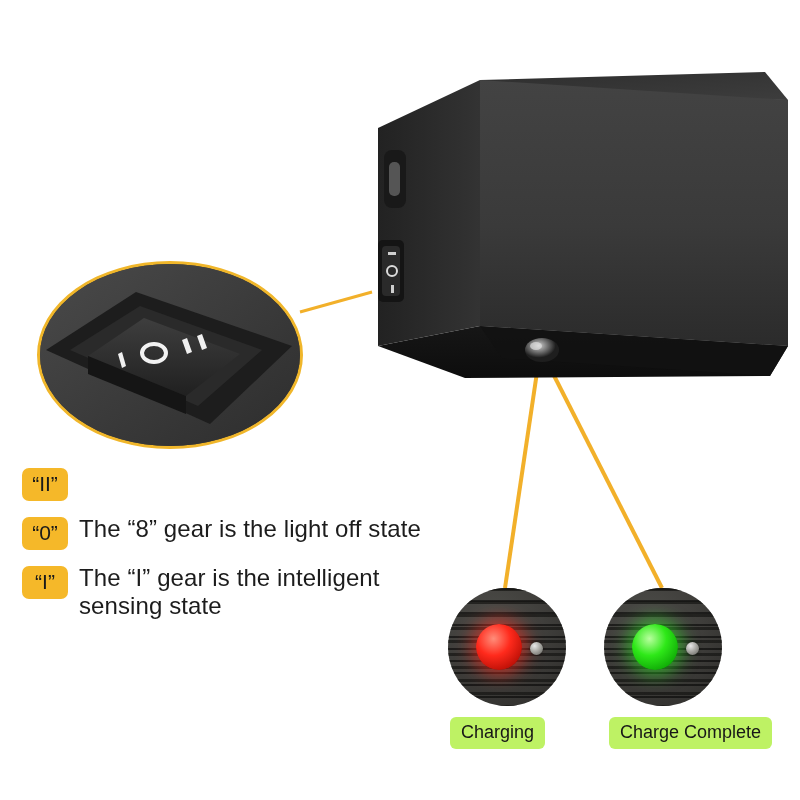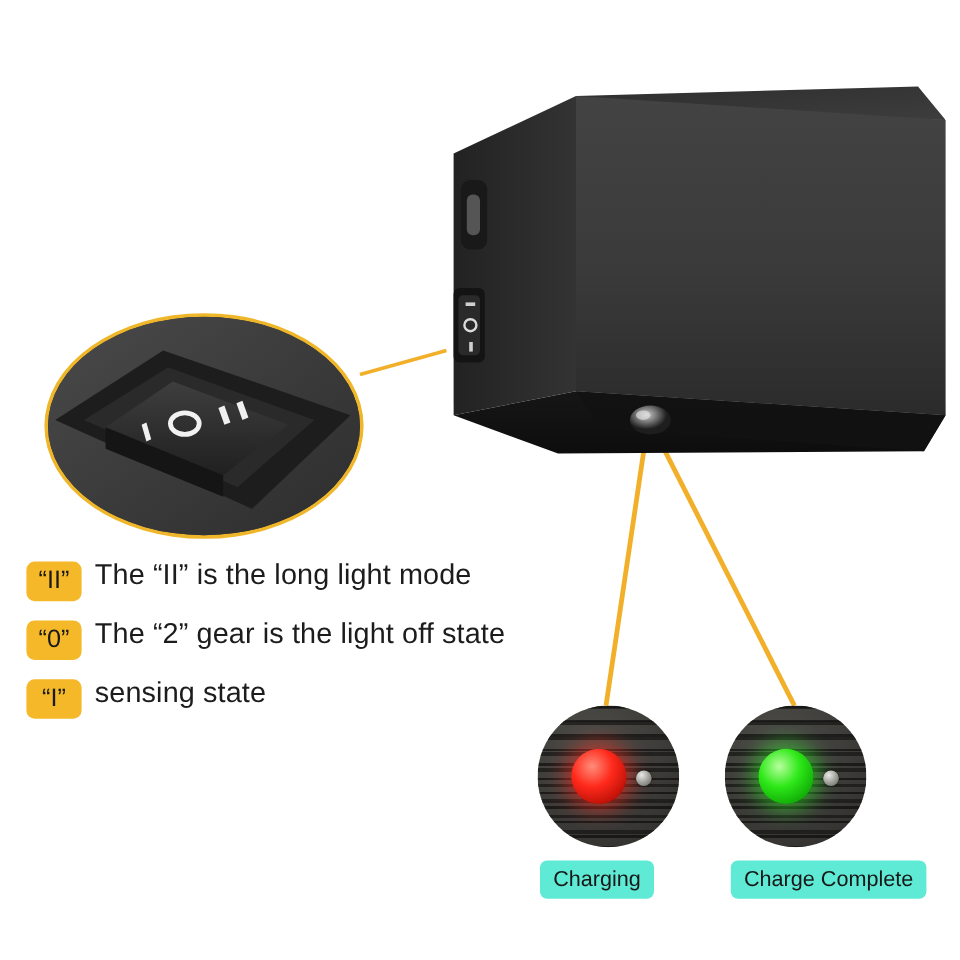--- a/index.html
+++ b/index.html
@@ -90,21 +90,21 @@
     position:absolute;inset:0;
     background:repeating-linear-gradient(to bottom,
       rgba(20,20,18,0.85) 0px, rgba(20,20,18,0.85) 3px,
       rgba(0,0,0,0) 3px, rgba(0,0,0,0) 13px);
     opacity:.8;
   }
 
   
   .chg-badge{
     position:absolute;
-    background:#5eead4;
+    background:#bef264;
     border-radius:6px;
     color:#171717;
     font-size:18px;
     padding:5px 11px 6px 11px;
     white-space:nowrap;
   }
   .chg-charging{left:450px;top:717px;}
   .chg-complete{left:591px;top:717px;margin-left:18px;}
 </style>
 </head>
@@ -195,35 +195,33 @@
       <ellipse cx="114" cy="89" rx="12" ry="9" fill="none" stroke="#f2f2f2" stroke-width="4"></ellipse>
       <polygon points="142,76 147,74 152,88 147,90" fill="#f0f0f0"></polygon>
       <polygon points="157,72 162,70 167,84 162,86" fill="#f0f0f0"></polygon>
     </svg>
   </div>
 
   <div class="modes">
 
     <div class="mode-row">
       <div class="badge">“II”</div>
-      <div class="mode-text">
-        <div>The “II” is the long light mode</div>
-      </div>
     </div>
 
     <div class="mode-row">
       <div class="badge">“0”</div>
       <div class="mode-text">
-        <div>The “2” gear is the light off state</div>
+        <div>The “8” gear is the light off state</div>
       </div>
     </div>
 
     <div class="mode-row">
       <div class="badge">“I”</div>
       <div class="mode-text">
+        <div>The “I” gear is the intelligent</div>
         <div>sensing state</div>
       </div>
     </div>
 
   </div>
 
   <div class="led-circle led-red">
     <div class="led-face"></div>
     <div class="led-grooves"></div>
     <div class="led-dot red"></div>

